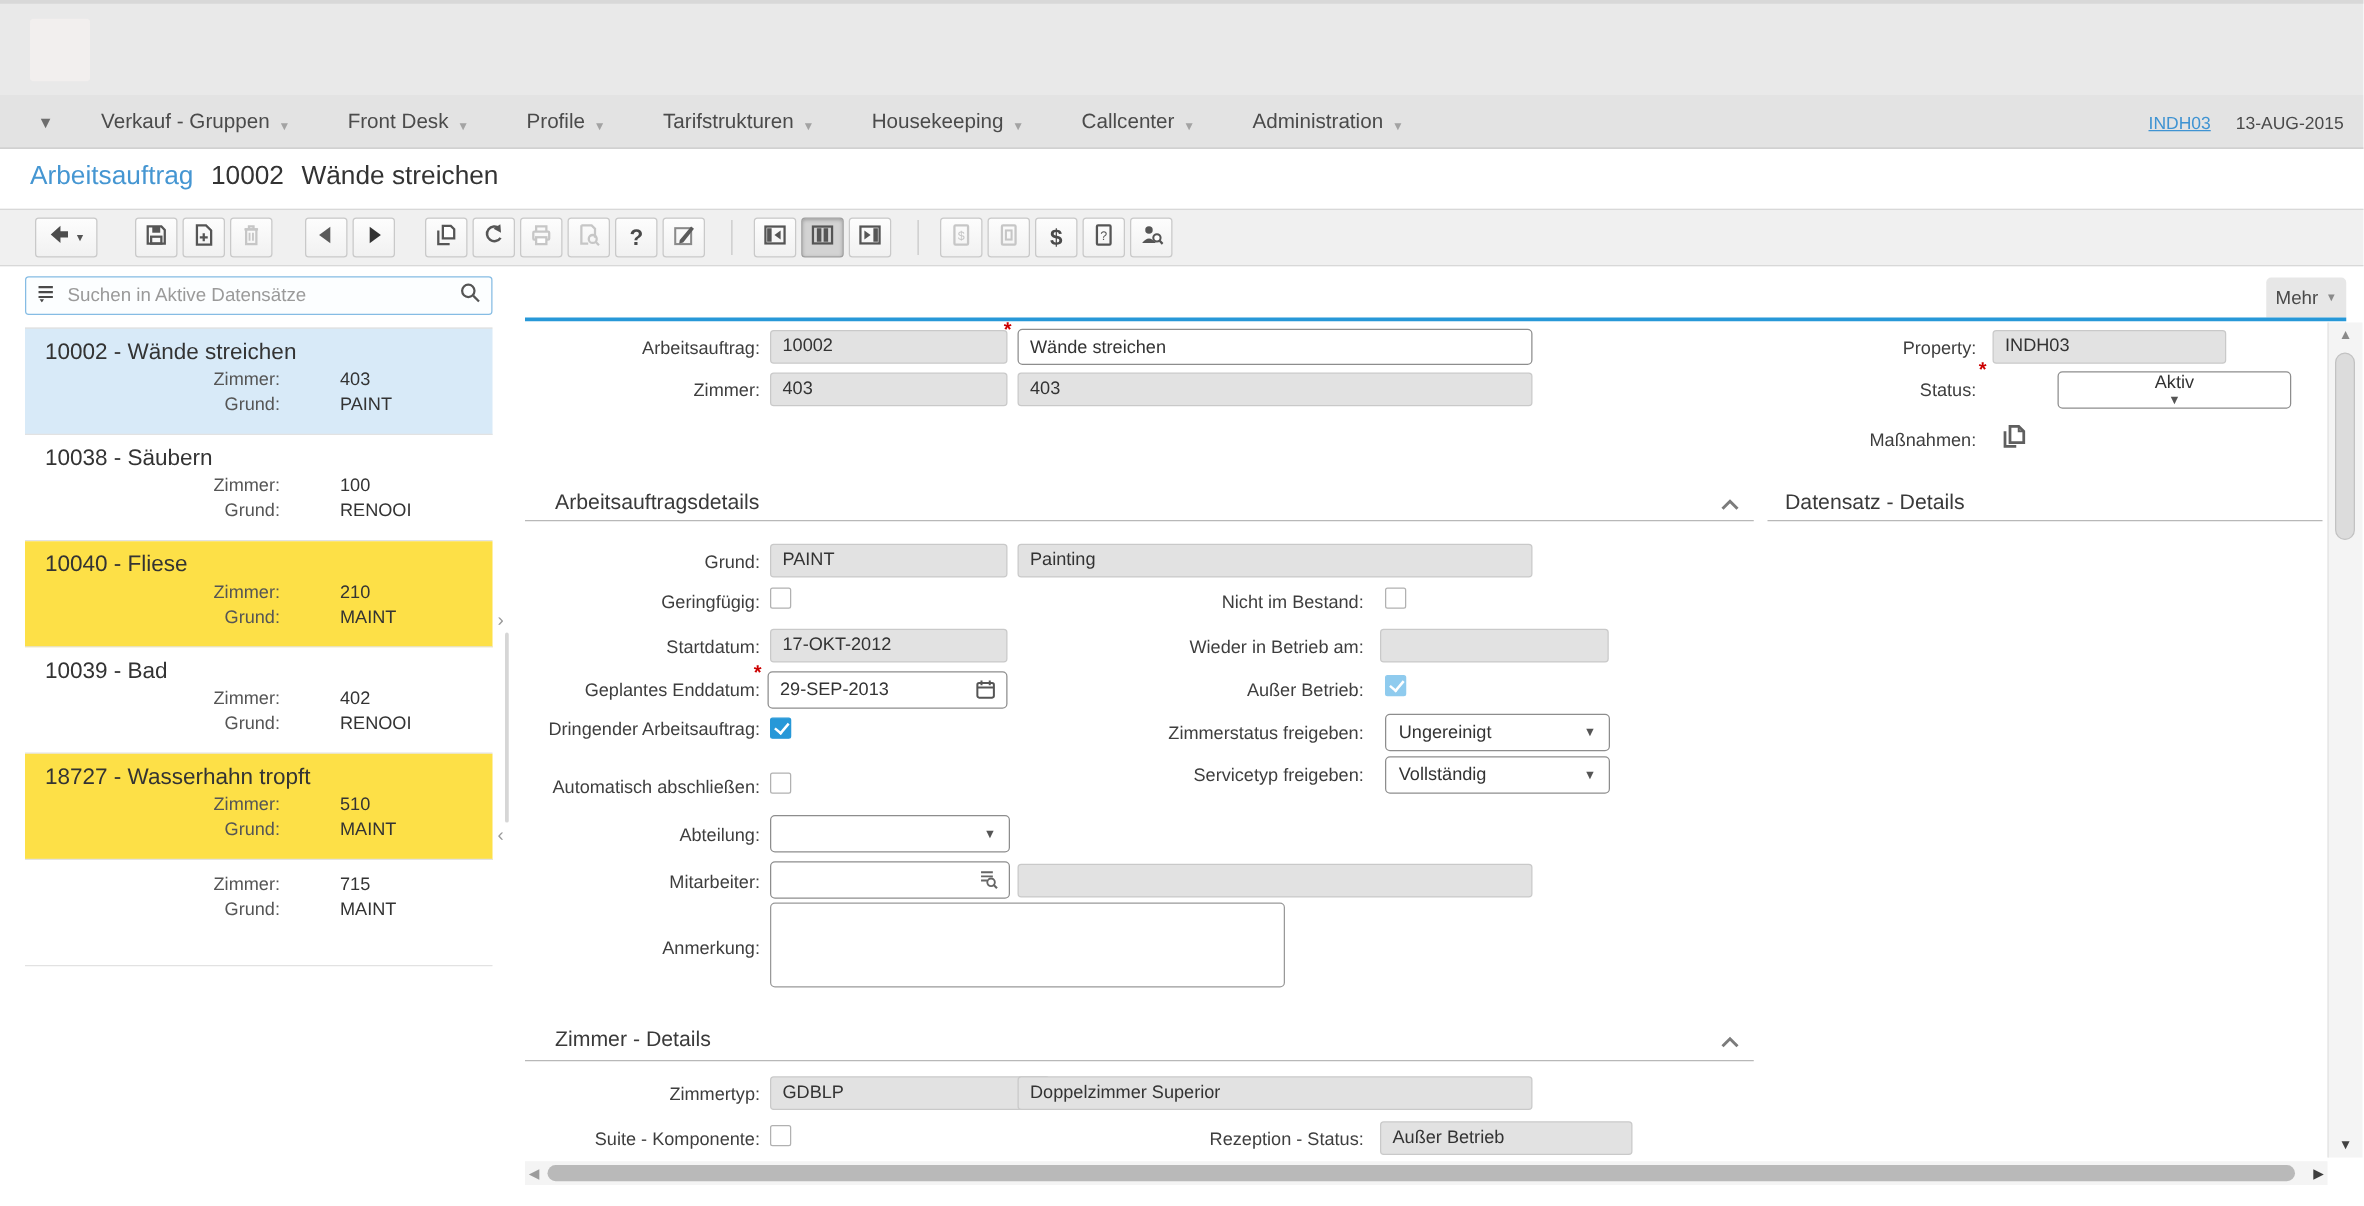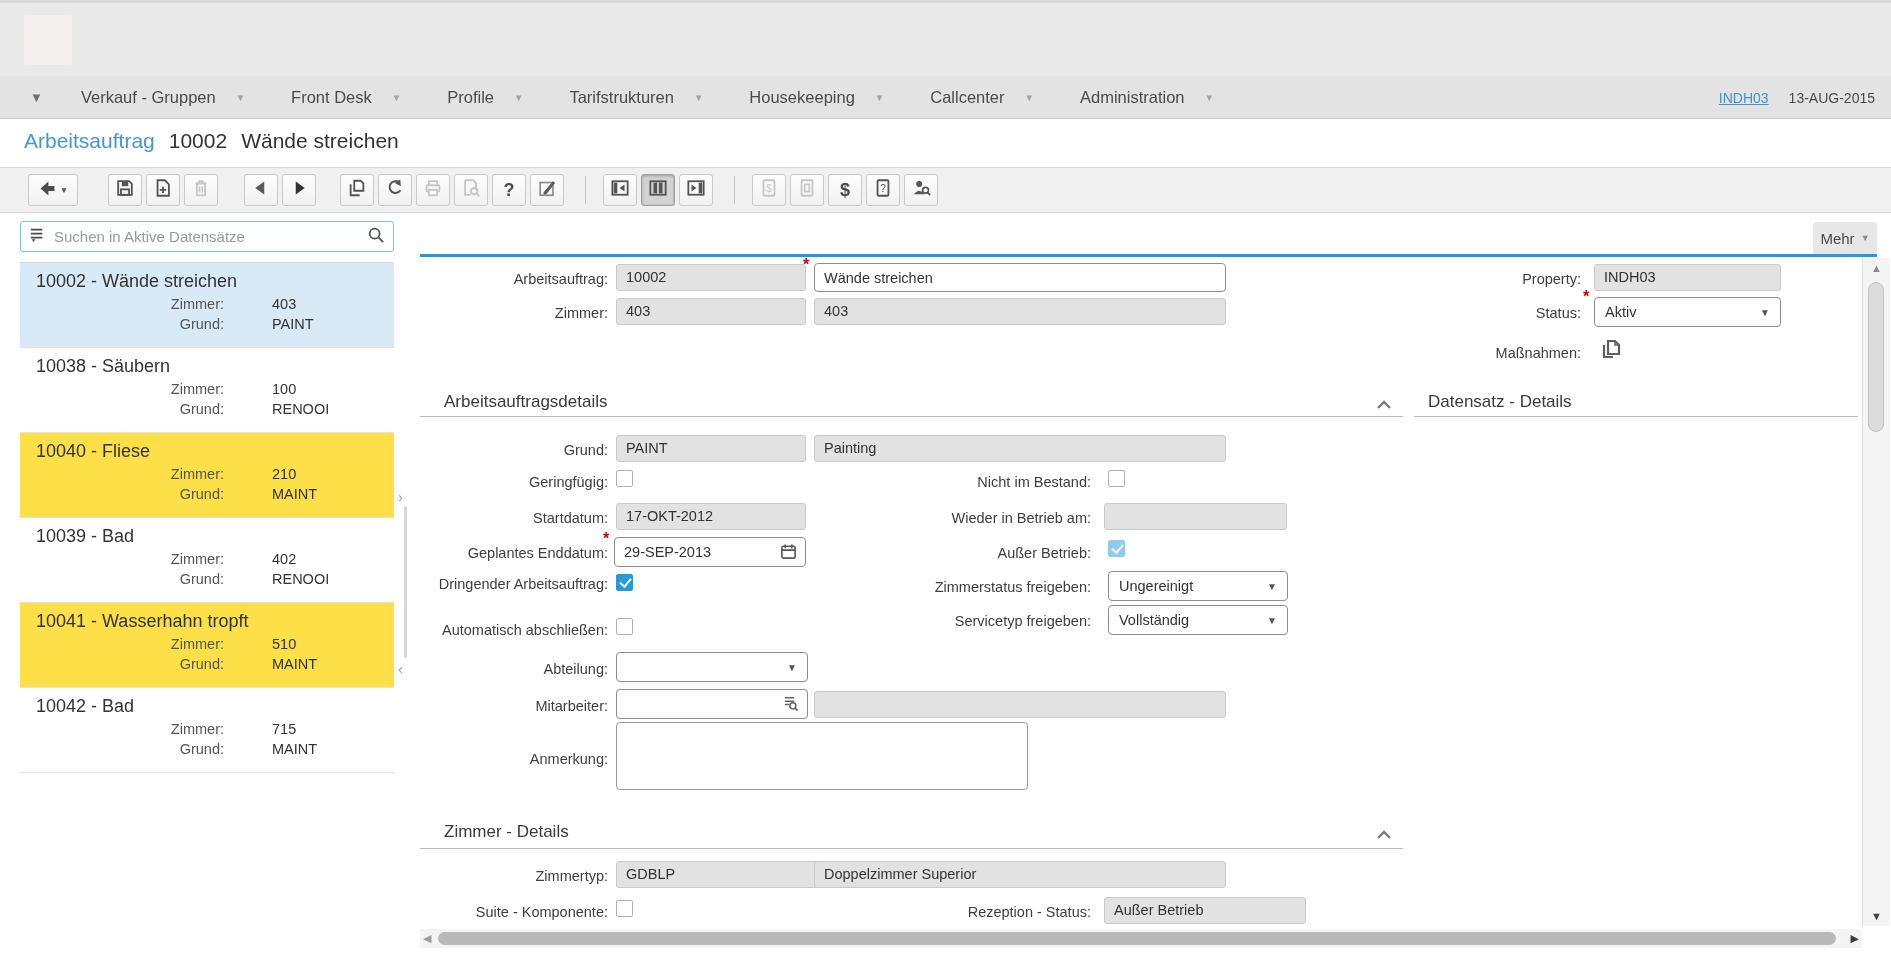--- a/index.html
+++ b/index.html
@@ -7,21 +7,21 @@
        font-family:"Liberation Sans",sans-serif;color:#333;}
 
   
   .topband{position:absolute;left:0;top:0;width:100%;height:76px;background:#e9e9e9;border-top:3px solid #d8d8d8;box-sizing:border-box;}
   .logo-ph{position:absolute;left:24px;top:12px;width:48px;height:50px;background:#f2efee;border-radius:3px;}
 
   
   .menubar{position:absolute;left:0;top:76px;width:100%;height:43px;background:#e3e3e3;border-bottom:1px solid #c9c9c9;box-sizing:border-box;display:flex;align-items:center;}
   .menu-caret{margin-left:30px;color:#6e6e6e;font-size:13px;}
   .menu-items{display:flex;margin-left:38px;gap:46px;}
-  .menu-item{font-size:16.5px;color:#4b4b4b;display:flex;align-items:center;gap:20px;white-space:nowrap;cursor:default;}
+  .menu-item{font-size:16.5px;color:#4b4b4b;display:flex;align-items:flex-end;gap:7px;white-space:nowrap;cursor:default;}
   .menu-item .car{font-size:9.5px;color:#a3a3a3;}
   .menu-right{position:absolute;right:16px;top:0;height:43px;display:flex;gap:20px;align-items:center;}
   .user-link{color:#3f93d2;text-decoration:underline;font-size:14px;}
   .menu-date{font-size:14px;color:#4a4a4a;}
 
   
   .pagetitle{position:absolute;left:24px;top:129px;font-size:21px;display:flex;gap:14px;align-items:baseline;}
   .pt-main{color:#4596d2;}
   .pt-id,.pt-name{color:#333;}
 
@@ -297,26 +297,25 @@
       <div class="sititle">10040 - Fliese</div>
       <div class="sirow"><span class="silbl">Zimmer:</span><span class="sival">210</span></div>
       <div class="sirow"><span class="silbl">Grund:</span><span class="sival">MAINT</span></div>
     </div>
     <div class="sitem">
       <div class="sititle">10039 - Bad</div>
       <div class="sirow"><span class="silbl">Zimmer:</span><span class="sival">402</span></div>
       <div class="sirow"><span class="silbl">Grund:</span><span class="sival">RENOOI</span></div>
     </div>
     <div class="sitem alt">
-      <div class="sititle">10041 - Wasserhahn tropft</div>
+      <div class="sititle">18727 - Wasserhahn tropft</div>
       <div class="sirow"><span class="silbl">Zimmer:</span><span class="sival">510</span></div>
       <div class="sirow"><span class="silbl">Grund:</span><span class="sival">MAINT</span></div>
     </div>
     <div class="sitem">
-      <div class="sititle">10042 - Bad</div>
       <div class="sirow"><span class="silbl">Zimmer:</span><span class="sival">715</span></div>
       <div class="sirow"><span class="silbl">Grund:</span><span class="sival">MAINT</span></div>
     </div>
   </div>
 
   <span class="split-ch" style="top:489px;">›</span>
   <div class="split-line"></div>
   <span class="split-ch" style="top:661px;">‹</span>
 
   <div class="mehr">
@@ -332,21 +331,21 @@
 
   <div class="flbl lc" style="top:304px;">Zimmer:</div>
   <div class="fgray" style="left:616px;top:298px;width:190px;">403</div>
   <div class="fgray" style="left:814px;top:298px;width:412px;">403</div>
 
   <div class="flbl pc" style="top:270px;">Property:</div>
   <div class="fgray" style="left:1594px;top:264px;width:187px;">INDH03</div>
 
   <span class="req" style="left:1583px;top:288px;">*</span>
   <div class="flbl pc" style="top:304px;">Status:</div>
-  <div class="dd" style="left:1594px;top:297px;width:187px;">
+  <div class="dd" style="left:1646px;top:297px;width:187px;flex-direction:column;">
     <span>Aktiv</span>
       <span class="car">▼</span>
   </div>
 
   <div class="flbl pc" style="top:344px;">Maßnahmen:</div>
   <span class="field-ico" style="left:1600px;top:338px;"><svg width="22" height="22" viewBox="0 0 22 22">
         <path d="M8 3h7l4 4v9h-11z" fill="#fff" stroke="#5f5f5f" stroke-width="2.2"></path>
         <path d="M15 3v4h4" fill="none" stroke="#5f5f5f" stroke-width="1.6"></path>
         <path d="M4 7v12h9" fill="none" stroke="#5f5f5f" stroke-width="2.2"></path>
       </svg></span>

